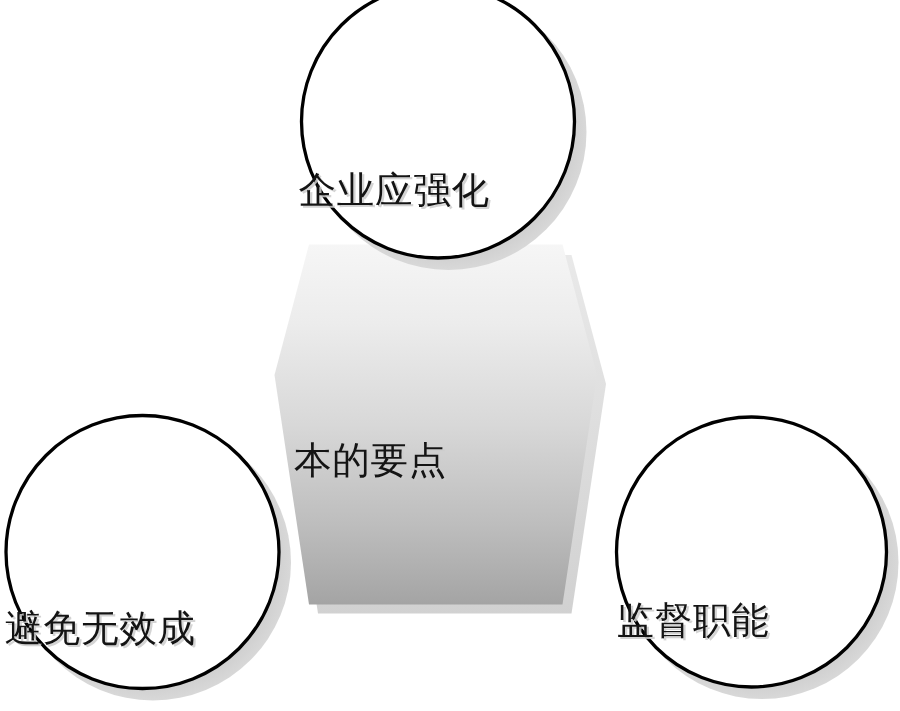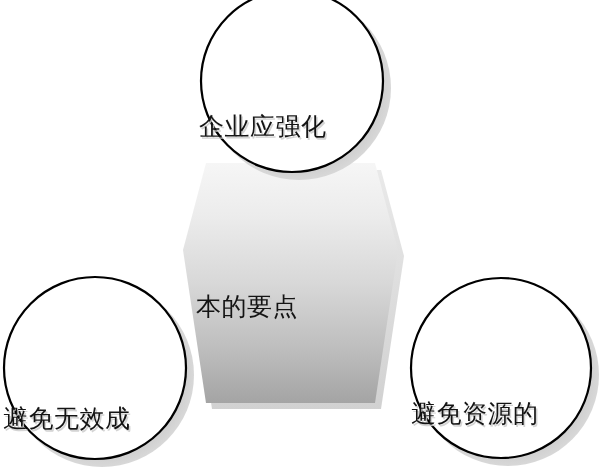--- a/index.html
+++ b/index.html
@@ -107,17 +107,17 @@
   <div class="node-label" id="label-center">
     <span>本的要点</span>
   </div>
 
   <div class="node-label" id="label-left">
     <span>避免无效成</span>
     
   </div>
 
   <div class="node-label" id="label-right">
-    <span>避免资源的</span>
+    <span>监督职能</span>
     
   </div>
 
 </div>
 
 </body></html>

